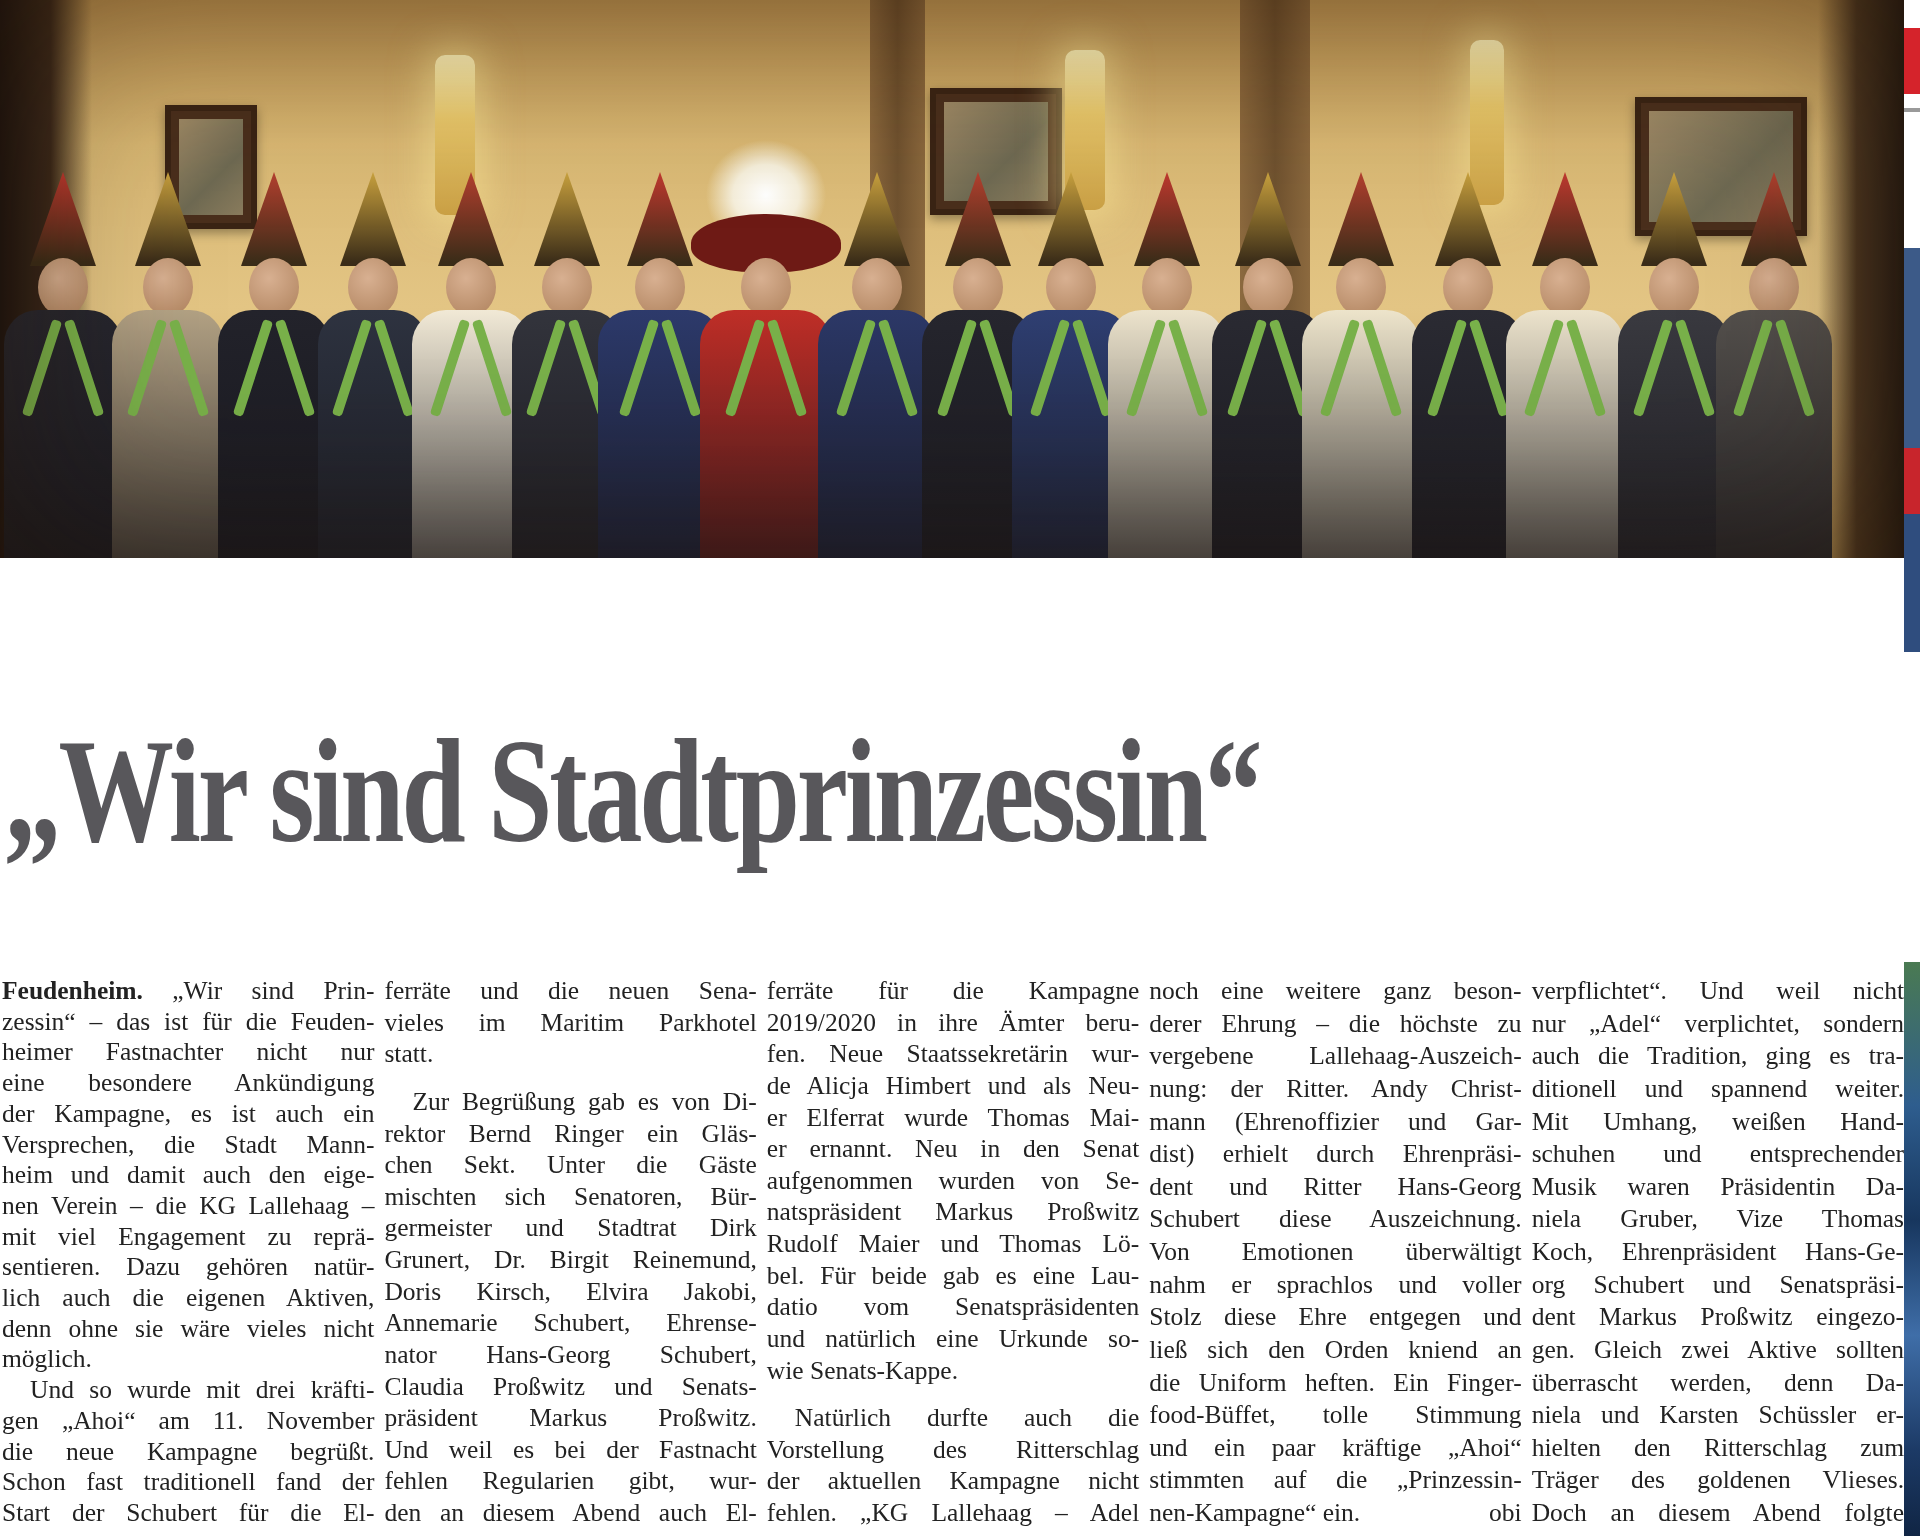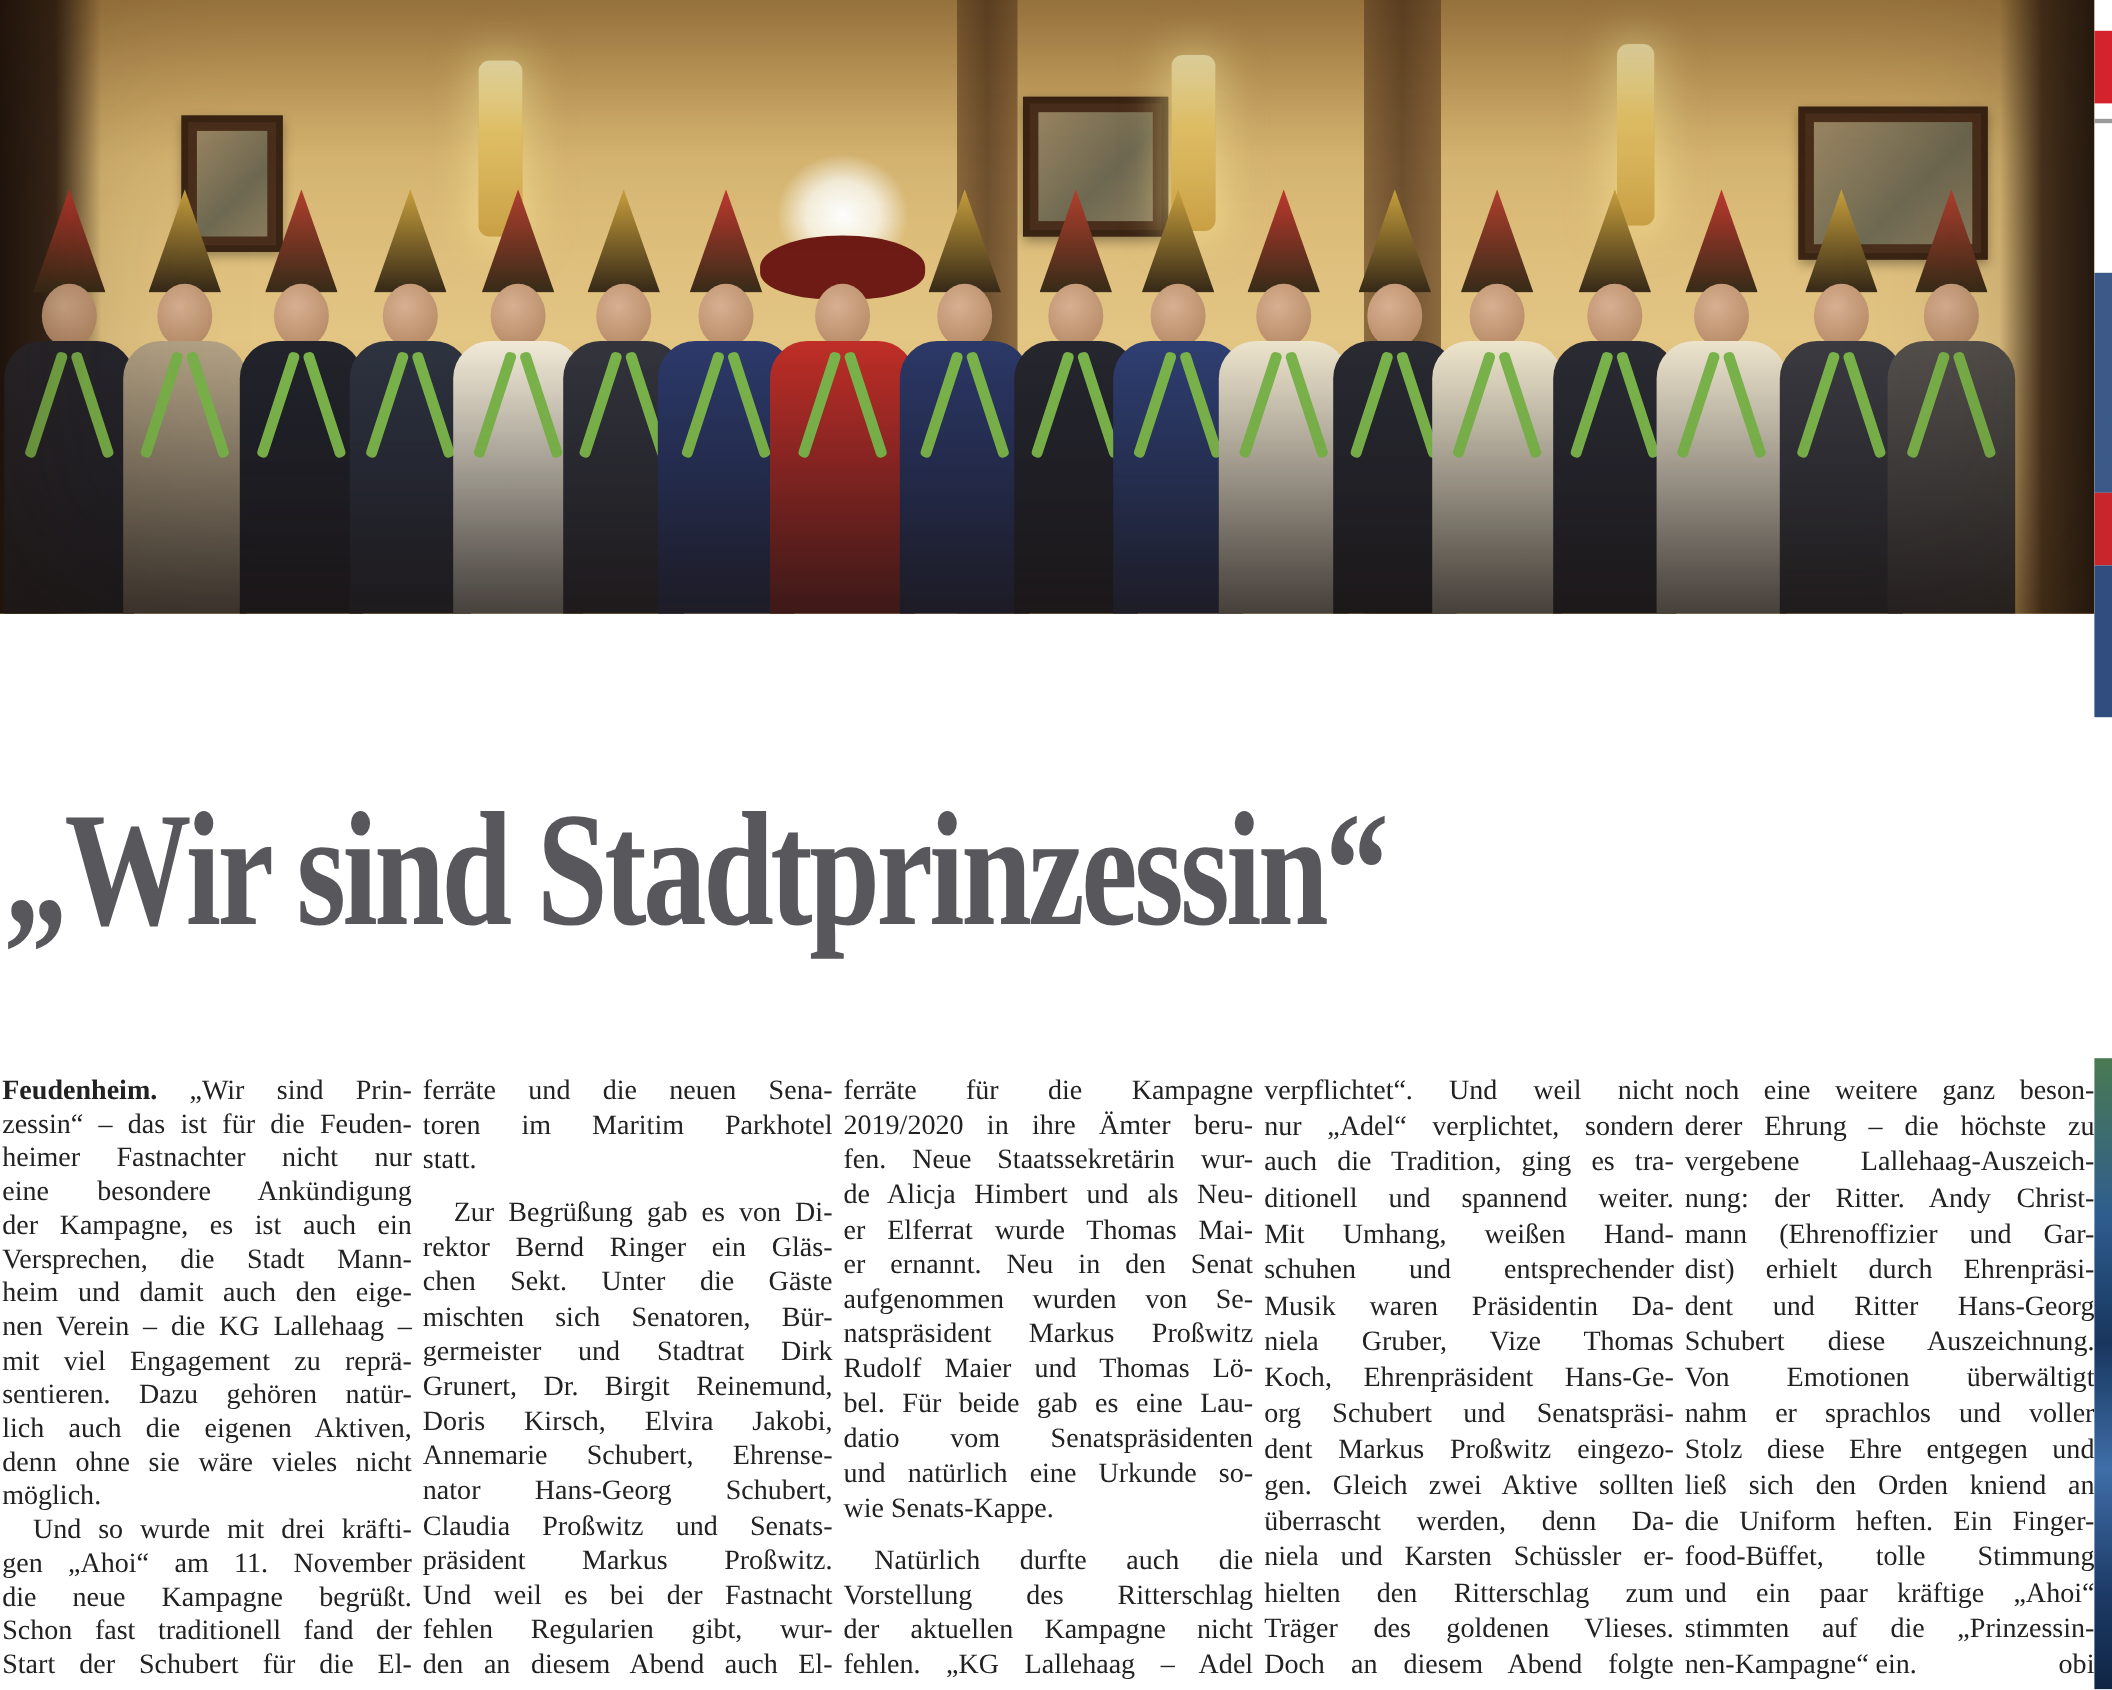--- a/index.html
+++ b/index.html
@@ -235,21 +235,21 @@
         <div class="line">denn ohne sie wäre vieles nicht</div>
         <div class="line last">möglich.</div>
         <div class="line ind">Und so wurde mit drei kräfti-</div>
         <div class="line">gen „Ahoi“ am 11. November</div>
         <div class="line">die neue Kampagne begrüßt.</div>
         <div class="line">Schon fast traditionell fand der</div>
         <div class="line">Start der Schubert für die El-</div>
       </div>
       <div class="col">
         <div class="line">ferräte und die neuen Sena-</div>
-        <div class="line">toren im Maritim Parkhotel</div>
+        <div class="line">vieles im Maritim Parkhotel</div>
         <div class="line last">statt.</div>
         <div class="line gap ind">Zur Begrüßung gab es von Di-</div>
         <div class="line">rektor Bernd Ringer ein Gläs-</div>
         <div class="line">chen Sekt. Unter die Gäste</div>
         <div class="line">mischten sich Senatoren, Bür-</div>
         <div class="line">germeister und Stadtrat Dirk</div>
         <div class="line">Grunert, Dr. Birgit Reinemund,</div>
         <div class="line">Doris Kirsch, Elvira Jakobi,</div>
         <div class="line">Annemarie Schubert, Ehrense-</div>
         <div class="line">nator Hans-Georg Schubert,</div>
@@ -270,39 +270,20 @@
         <div class="line">natspräsident Markus Proßwitz</div>
         <div class="line">Rudolf Maier und Thomas Lö-</div>
         <div class="line">bel. Für beide gab es eine Lau-</div>
         <div class="line">datio vom Senatspräsidenten</div>
         <div class="line">und natürlich eine Urkunde so-</div>
         <div class="line last">wie Senats-Kappe.</div>
         <div class="line gap ind">Natürlich durfte auch die</div>
         <div class="line">Vorstellung des Ritterschlag</div>
         <div class="line">der aktuellen Kampagne nicht</div>
         <div class="line">fehlen. „KG Lallehaag – Adel</div>
-      </div>
-      <div class="col">
-        <div class="line">verpflichtet“. Und weil nicht</div>
-        <div class="line">nur „Adel“ verplichtet, sondern</div>
-        <div class="line">auch die Tradition, ging es tra-</div>
-        <div class="line">ditionell und spannend weiter.</div>
-        <div class="line">Mit Umhang, weißen Hand-</div>
-        <div class="line">schuhen und entsprechender</div>
-        <div class="line">Musik waren Präsidentin Da-</div>
-        <div class="line">niela Gruber, Vize Thomas</div>
-        <div class="line">Koch, Ehrenpräsident Hans-Ge-</div>
-        <div class="line">org Schubert und Senatspräsi-</div>
-        <div class="line">dent Markus Proßwitz eingezo-</div>
-        <div class="line">gen. Gleich zwei Aktive sollten</div>
-        <div class="line">überrascht werden, denn Da-</div>
-        <div class="line">niela und Karsten Schüssler er-</div>
-        <div class="line">hielten den Ritterschlag zum</div>
-        <div class="line">Träger des goldenen Vlieses.</div>
-        <div class="line">Doch an diesem Abend folgte</div>
       </div>
       <div class="col">
         <div class="line">noch eine weitere ganz beson-</div>
         <div class="line">derer Ehrung – die höchste zu</div>
         <div class="line">vergebene Lallehaag-Auszeich-</div>
         <div class="line">nung: der Ritter. Andy Christ-</div>
         <div class="line">mann (Ehrenoffizier und Gar-</div>
         <div class="line">dist) erhielt durch Ehrenpräsi-</div>
         <div class="line">dent und Ritter Hans-Georg</div>
         <div class="line">Schubert diese Auszeichnung.</div>
@@ -312,20 +293,39 @@
         <div class="line">ließ sich den Orden kniend an</div>
         <div class="line">die Uniform heften. Ein Finger-</div>
         <div class="line">food-Büffet, tolle Stimmung</div>
         <div class="line">und ein paar kräftige „Ahoi“</div>
         <div class="line">stimmten auf die „Prinzessin-</div>
         <div class="line authorline">
           <span>nen-Kampagne“ ein.</span>
           <span>obi</span>
         </div>
       </div>
+      <div class="col">
+        <div class="line">verpflichtet“. Und weil nicht</div>
+        <div class="line">nur „Adel“ verplichtet, sondern</div>
+        <div class="line">auch die Tradition, ging es tra-</div>
+        <div class="line">ditionell und spannend weiter.</div>
+        <div class="line">Mit Umhang, weißen Hand-</div>
+        <div class="line">schuhen und entsprechender</div>
+        <div class="line">Musik waren Präsidentin Da-</div>
+        <div class="line">niela Gruber, Vize Thomas</div>
+        <div class="line">Koch, Ehrenpräsident Hans-Ge-</div>
+        <div class="line">org Schubert und Senatspräsi-</div>
+        <div class="line">dent Markus Proßwitz eingezo-</div>
+        <div class="line">gen. Gleich zwei Aktive sollten</div>
+        <div class="line">überrascht werden, denn Da-</div>
+        <div class="line">niela und Karsten Schüssler er-</div>
+        <div class="line">hielten den Ritterschlag zum</div>
+        <div class="line">Träger des goldenen Vlieses.</div>
+        <div class="line">Doch an diesem Abend folgte</div>
+      </div>
     </div>
 
   <div class="page-edge">
       <div class="edge-strip" style="top: 28px; height: 66px; background: rgb(213, 35, 43);"></div>
       <div class="edge-strip" style="top: 108px; height: 4px; background: rgb(154, 154, 154);"></div>
       <div class="edge-strip" style="top: 248px; height: 200px; background: rgb(60, 90, 136);"></div>
       <div class="edge-strip" style="top: 448px; height: 66px; background: rgb(200, 37, 44);"></div>
       <div class="edge-strip" style="top: 514px; height: 138px; background: rgb(47, 77, 126);"></div>
       <div class="edge-strip" style="top: 962px; height: 574px; background: linear-gradient(rgb(74, 122, 82) 0%, rgb(46, 93, 142) 25%, rgb(23, 54, 94) 45%, rgb(63, 110, 168) 65%, rgb(28, 58, 102) 85%, rgb(16, 37, 68) 100%);"></div>
     </div>

